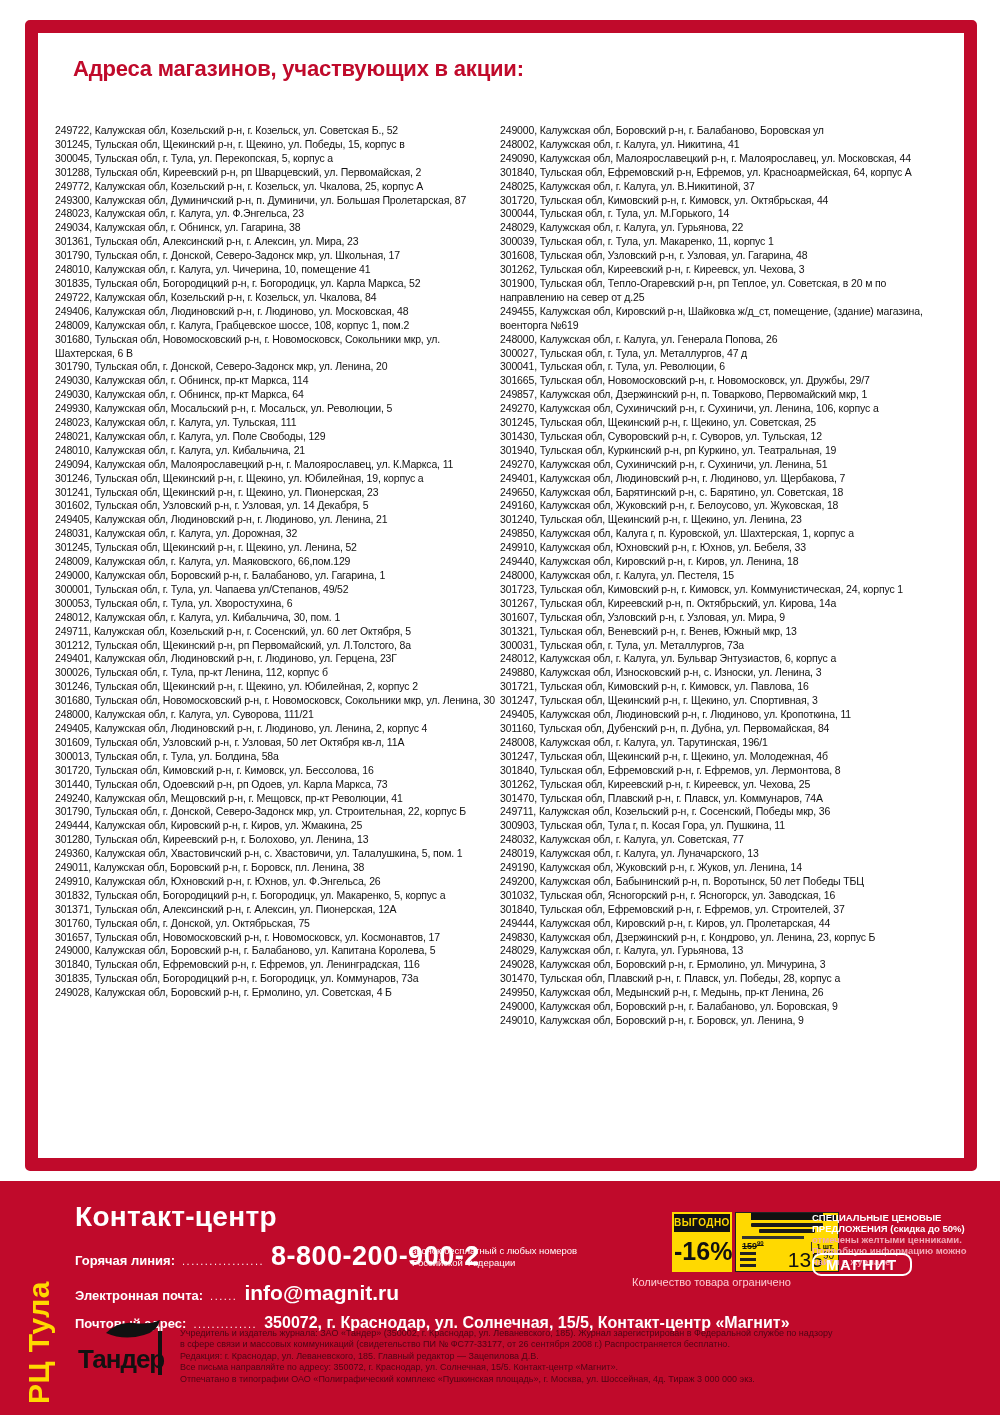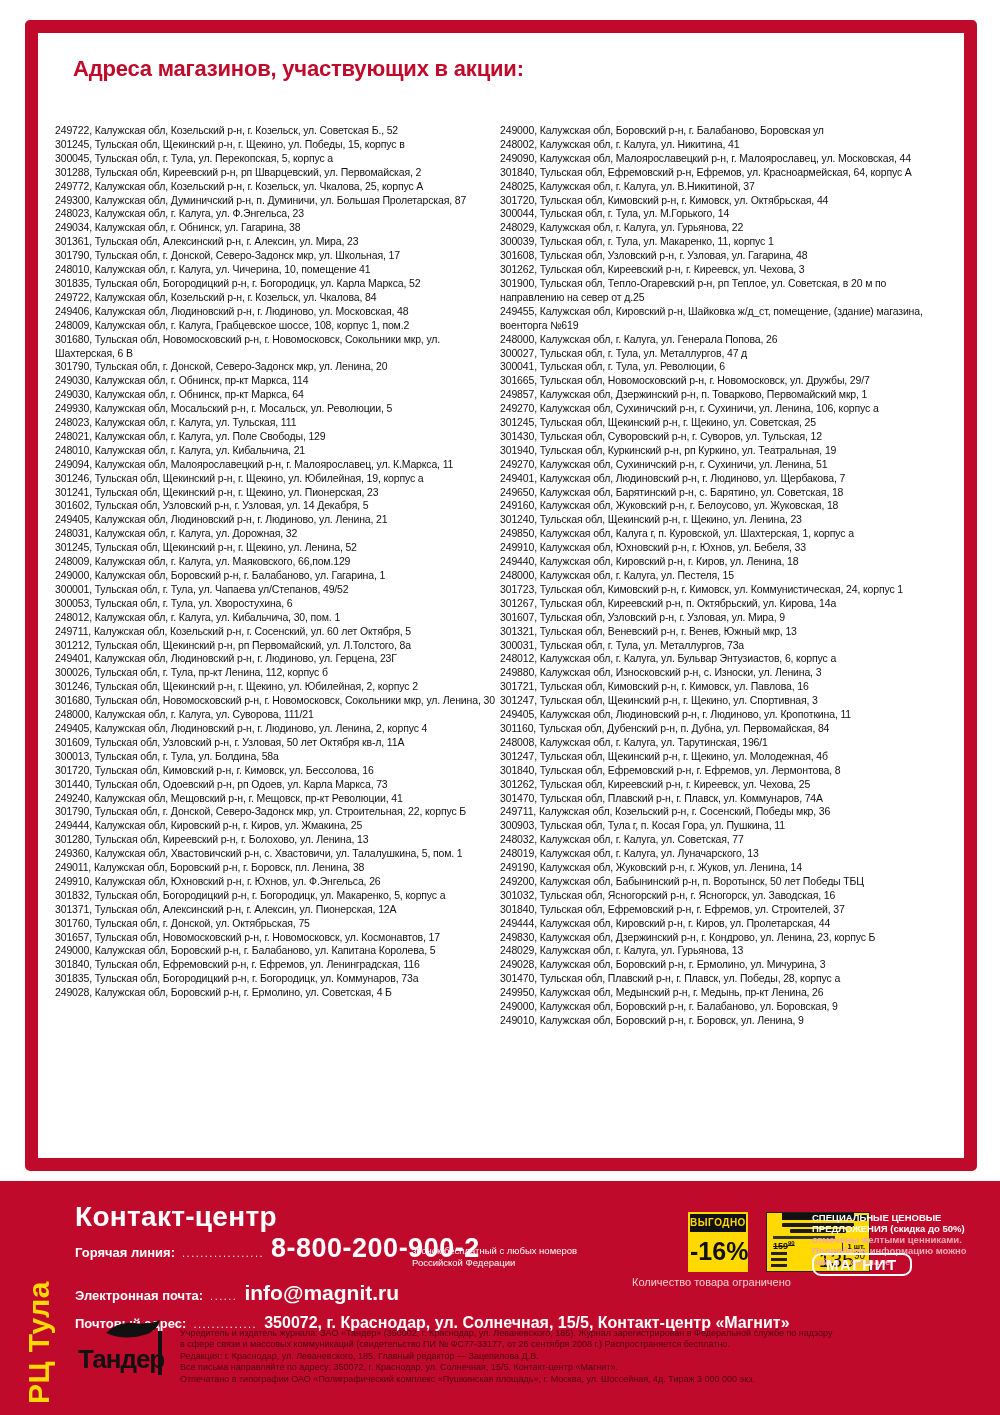--- a/index.html
+++ b/index.html
@@ -24,29 +24,29 @@
   .col .address-item{margin:0;}
   
   .footer{
     position:absolute;left:0;top:1181px;width:1000px;height:234px;
     background:#c00a2b;color:#fff;
   }
   .cc-title{position:absolute;left:75px;top:20px;font-size:28px;font-weight:bold;letter-spacing:0.3px;}
   .row{position:absolute;left:75px;display:flex;align-items:baseline;gap:7px;white-space:nowrap;}
   .row .lbl{font-size:13px;font-weight:bold;}
   .row .dots{font-size:11px;letter-spacing:1.5px;opacity:.95;}
-  .row-hotline{top:52px;}
+  .row-hotline{top:60px;}
   .row-hotline .val{font-size:27px;font-weight:bold;letter-spacing:0.5px;}
   .hot-note{position:absolute;left:412px;top:64px;font-size:9.5px;line-height:11.5px;font-weight:500;}
   .row-email{top:100px;}
   .row-email .val{font-size:21px;font-weight:bold;}
   .row-postal{top:133px;}
   .row-postal .val{font-size:16px;font-weight:bold;}
   
-  .badge{position:absolute;left:648px;top:31px;display:flex;gap:18px;padding-left:40px;}
+  .badge{position:absolute;left:632px;top:31px;display:flex;gap:3px;padding-left:40px;}
   .badge-left{width:60px;height:60px;background:#ffd900;padding:2px;box-sizing:border-box;}
   .badge-header{background:#111;color:#ffd900;font-size:10px;font-weight:bold;text-align:center;
     line-height:18px;height:18px;letter-spacing:0.5px;}
   .badge-discount{color:#111;font-size:25px;font-weight:bold;text-align:center;line-height:38px;}
   .price-tag{width:104px;height:60px;background:#ffd900;position:relative;box-sizing:border-box;
     border:1px solid #222;overflow:hidden;}
   .tag-topbar{height:7px;background:#111;width:70%;margin:0 auto;}
   .tag-corner{position:absolute;right:2px;top:2px;width:14px;height:6px;background:#111;}
   .tag-name{display:flex;flex-direction:column;align-items:center;gap:2px;margin-top:3px;}
   .tag-name .bar{display:block;height:4px;background:#1a1a1a;border-radius:1px;}

